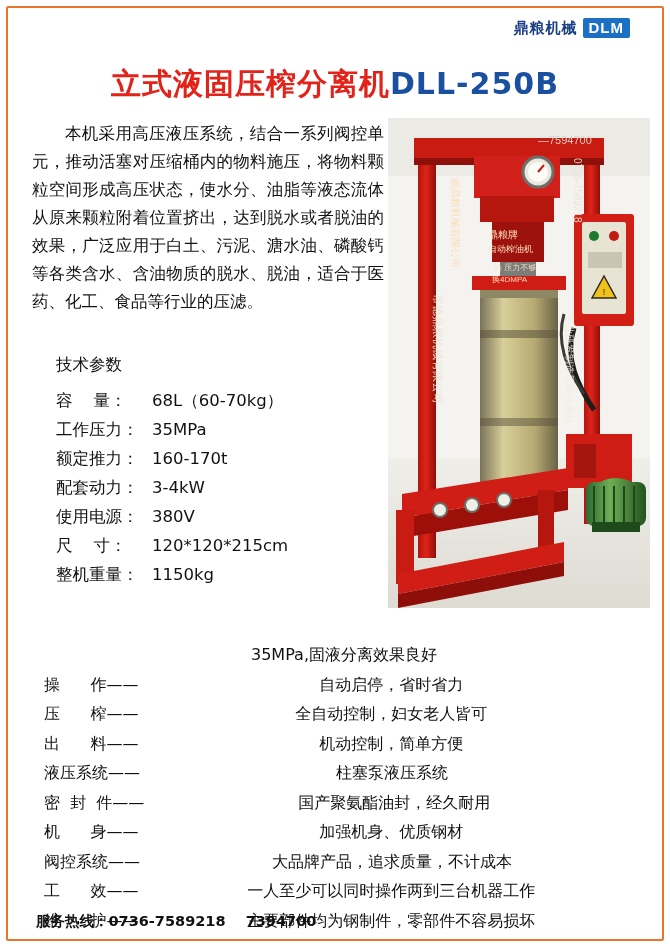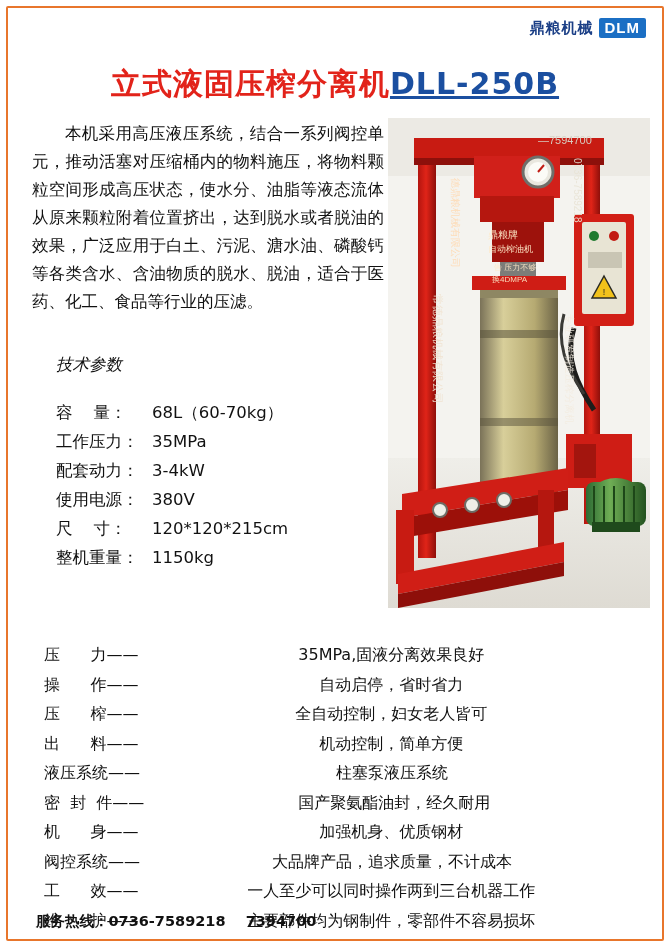--- a/index.html
+++ b/index.html
@@ -21,21 +21,21 @@
     position: absolute;
     left: 6px; top: 6px;
     width: 658px; height: 935px;
     border: 2px solid #e8762c;
     border-radius: 2px;
   }
 
   
   .logo-wrap {
     position: absolute;
-    right: 24px;
+    right: 40px;
     top: 18px;
     display: flex;
     align-items: center;
     gap: 5px;
   }
   .logo-cn {
     font-size: 15px;
     font-weight: bold;
     color: #1b3f86;
     letter-spacing: 1px;
@@ -58,21 +58,21 @@
     top: 64px;
     left: 0;
     width: 670px;
     text-align: center;
     font-size: 30px;
     font-weight: bold;
     letter-spacing: 1px;
     font-family: "DejaVu Sans", sans-serif;
   }
   .title .t-red { color: #e2231a; }
-  .title .t-blue { color: #1b4fa0; text-decoration: underline; }
+  .title .t-blue { color: #1b4fa0; }
 
   
   .intro {
     position: absolute;
     left: 32px;
     top: 120px;
     width: 352px;
     font-size: 16.5px;
     line-height: 28px;
     color: #111111;
@@ -85,23 +85,22 @@
   .spec {
     position: absolute;
     left: 56px;
     top: 352px;
     width: 330px;
     font-size: 16.5px;
     color: #111111;
     font-family: "DejaVu Sans", sans-serif;
   }
   .spec-title {
-    margin-bottom: 20px;
+    margin-bottom: 8px;
     line-height: 26px;
-    font-style: italic;
   }
   .spec-row {
     display: flex;
     line-height: 29px;
     white-space: pre;
   }
   .spec-key { width: 96px; flex: 0 0 96px; }
   .spec-val { flex: 1 1 auto; }
 
   
@@ -165,20 +164,24 @@
 <div class="spec">
   <div class="spec-title">技术参数</div>
 
   <div class="spec-row">
     <span class="spec-key">容    量：</span>
     <span class="spec-val">68L（60-70kg）</span>
   </div>
   <div class="spec-row">
     <span class="spec-key">工作压力：</span>
     <span class="spec-val">35MPa</span>
+  </div>
+  <div class="spec-row">
+    <span class="spec-key">额定推力：</span>
+    <span class="spec-val">160-170t</span>
   </div>
   <div class="spec-row">
     <span class="spec-key">配套动力：</span>
     <span class="spec-val">3-4kW</span>
   </div>
   <div class="spec-row">
     <span class="spec-key">使用电源：</span>
     <span class="spec-val">380V</span>
   </div>
   <div class="spec-row">
@@ -284,21 +287,20 @@
     <text x="178" y="196" font-size="10" fill="#f3ece0" font-family="sans-serif" opacity="0.88" transform="rotate(90 178 196)">专业研发制造压榨分离机</text>
     <text x="100" y="120" font-size="10" fill="#ffe9c8" font-family="sans-serif" opacity="0.95">鼎粮牌</text>
     <text x="100" y="134" font-size="9" fill="#ffe9c8" font-family="sans-serif" opacity="0.95">自动榨油机</text>
     <text x="106" y="152" font-size="8" fill="#ffe9c8" font-family="sans-serif" opacity="0.9">告 压力不够</text>
     <text x="104" y="164" font-size="8" fill="#ffe9c8" font-family="sans-serif" opacity="0.9">换4DMPA</text>
   </svg>
 </div>
 
 <div class="features">
   <div class="feat-row">
-    <span class="feat-key">压      力——</span>
     <span class="feat-val">35MPa,固液分离效果良好</span>
   </div>
   <div class="feat-row">
     <span class="feat-key">操      作——</span>
     <span class="feat-val">自动启停，省时省力</span>
   </div>
   <div class="feat-row">
     <span class="feat-key">压      榨——</span>
     <span class="feat-val">全自动控制，妇女老人皆可</span>
   </div>

